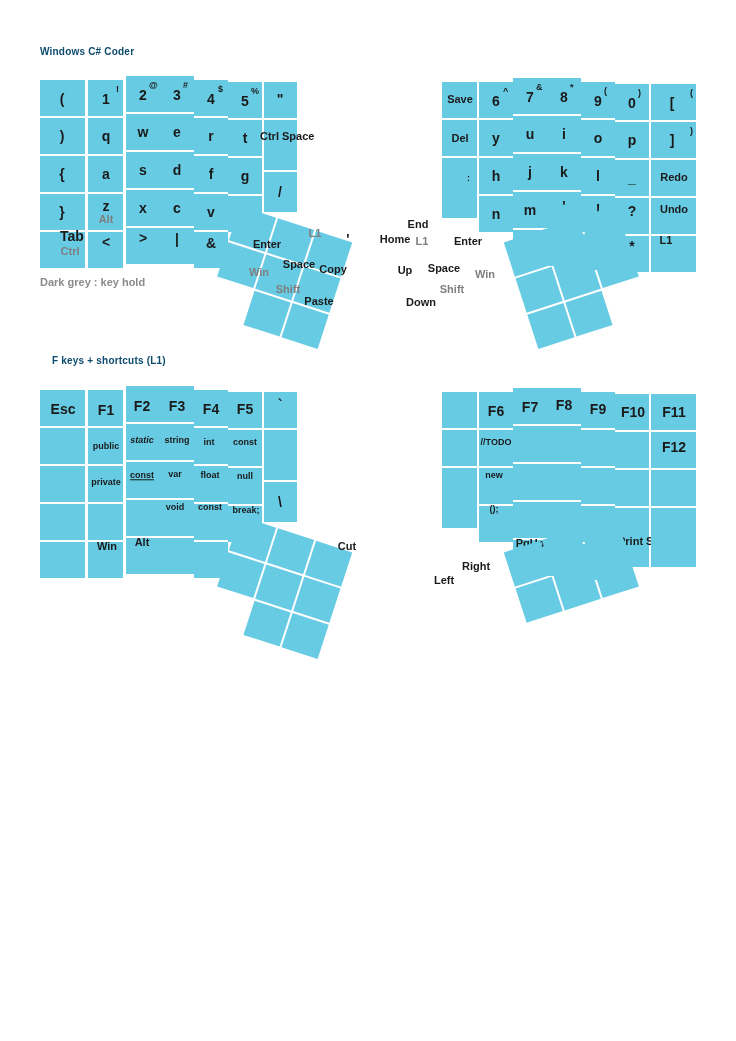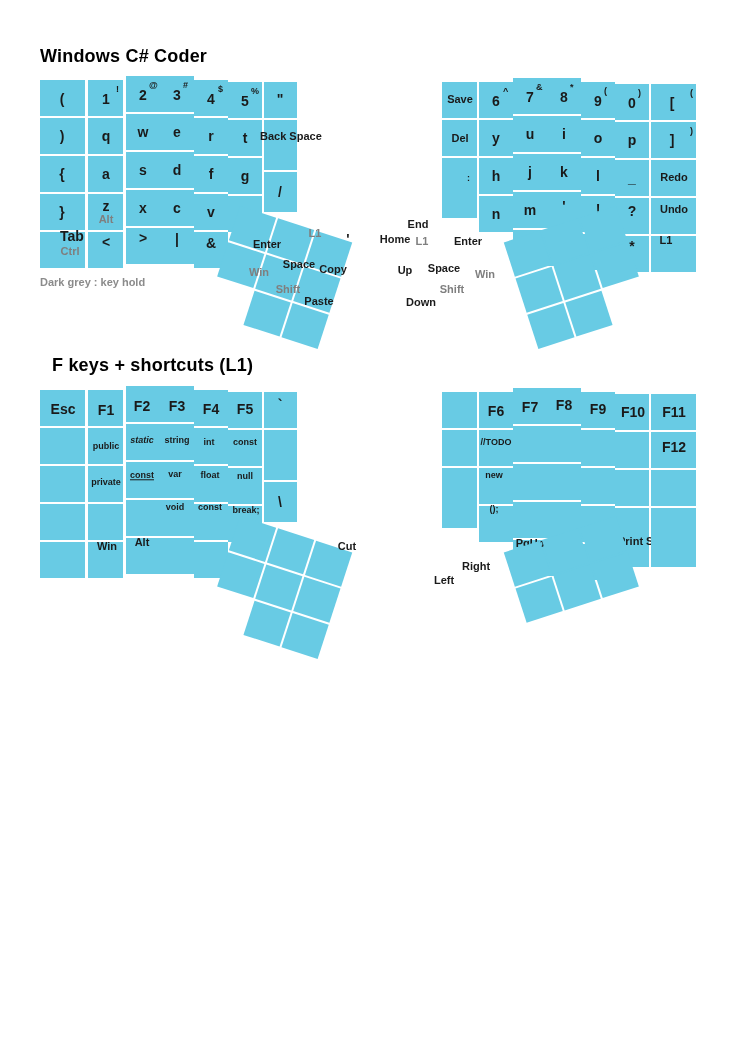--- a/index.html
+++ b/index.html
@@ -10,23 +10,23 @@
   body {
     width: 736px;
     height: 1041px;
     position: relative;
     font-family: "Liberation Sans", sans-serif;
     color: #111111;
     overflow: hidden;
   }
   .layout-title {
     position: absolute;
-    font-size: 18px;
+    font-size: 10px;
     font-weight: bold;
-    color: #000000;
+    color: #0c4a6e;
     letter-spacing: 0.2px;
   }
   .note {
     position: absolute;
     font-size: 11px;
     font-weight: bold;
     color: #8b8b8b;
   }
   .key {
     position: absolute;
@@ -146,21 +146,21 @@
 <div class="key" style="left:228px; top:120px; width:34px; height:36px;"></div>
 <div class="key-main lbl-center" style="left:245px; top:138px;">t</div>
 <div class="key" style="left:228px; top:158px; width:34px; height:36px;"></div>
 <div class="key-main lbl-center" style="left:245px; top:176px;">g</div>
 <div class="key" style="left:228px; top:196px; width:34px; height:36px;"></div>
 <div class="key-main lbl-center" style="left:245px; top:214px;">b</div>
 
 <div class="key" style="left:264px; top:82px; width:33px; height:36px;"></div>
 <div class="key-main lbl-center" style="left:280px; top:99px;">"</div>
 <div class="key" style="left:264px; top:120px; width:33px; height:50px;"></div>
-<div class="key-main small lbl-center" style="left:280px; top:137px; width:40px;">Back Space</div>
+<div class="key-main small lbl-center" style="left:280px; top:137px; width:40px;">Ctrl Space</div>
 <div class="key" style="left:264px; top:172px; width:33px; height:40px;"></div>
 <div class="key-main lbl-center" style="left:280px; top:192px;">/</div>
 
 <div class="thumb-cluster" style="left:240px; top:206px; width:120px; height:110px; transform: rotate(18deg); transform-origin: 0 0;">
   <div class="thumb-key" style="left:0px; top:0px; width:38px; height:36px;"></div>
   <div class="thumb-key" style="left:40px; top:0px; width:38px; height:36px;"></div>
   <div class="thumb-key" style="left:80px; top:0px; width:38px; height:36px;"></div>
   <div class="thumb-key" style="left:0px; top:38px; width:38px; height:36px;"></div>
   <div class="thumb-key" style="left:40px; top:38px; width:38px; height:36px;"></div>
   <div class="thumb-key" style="left:80px; top:38px; width:38px; height:36px;"></div>

